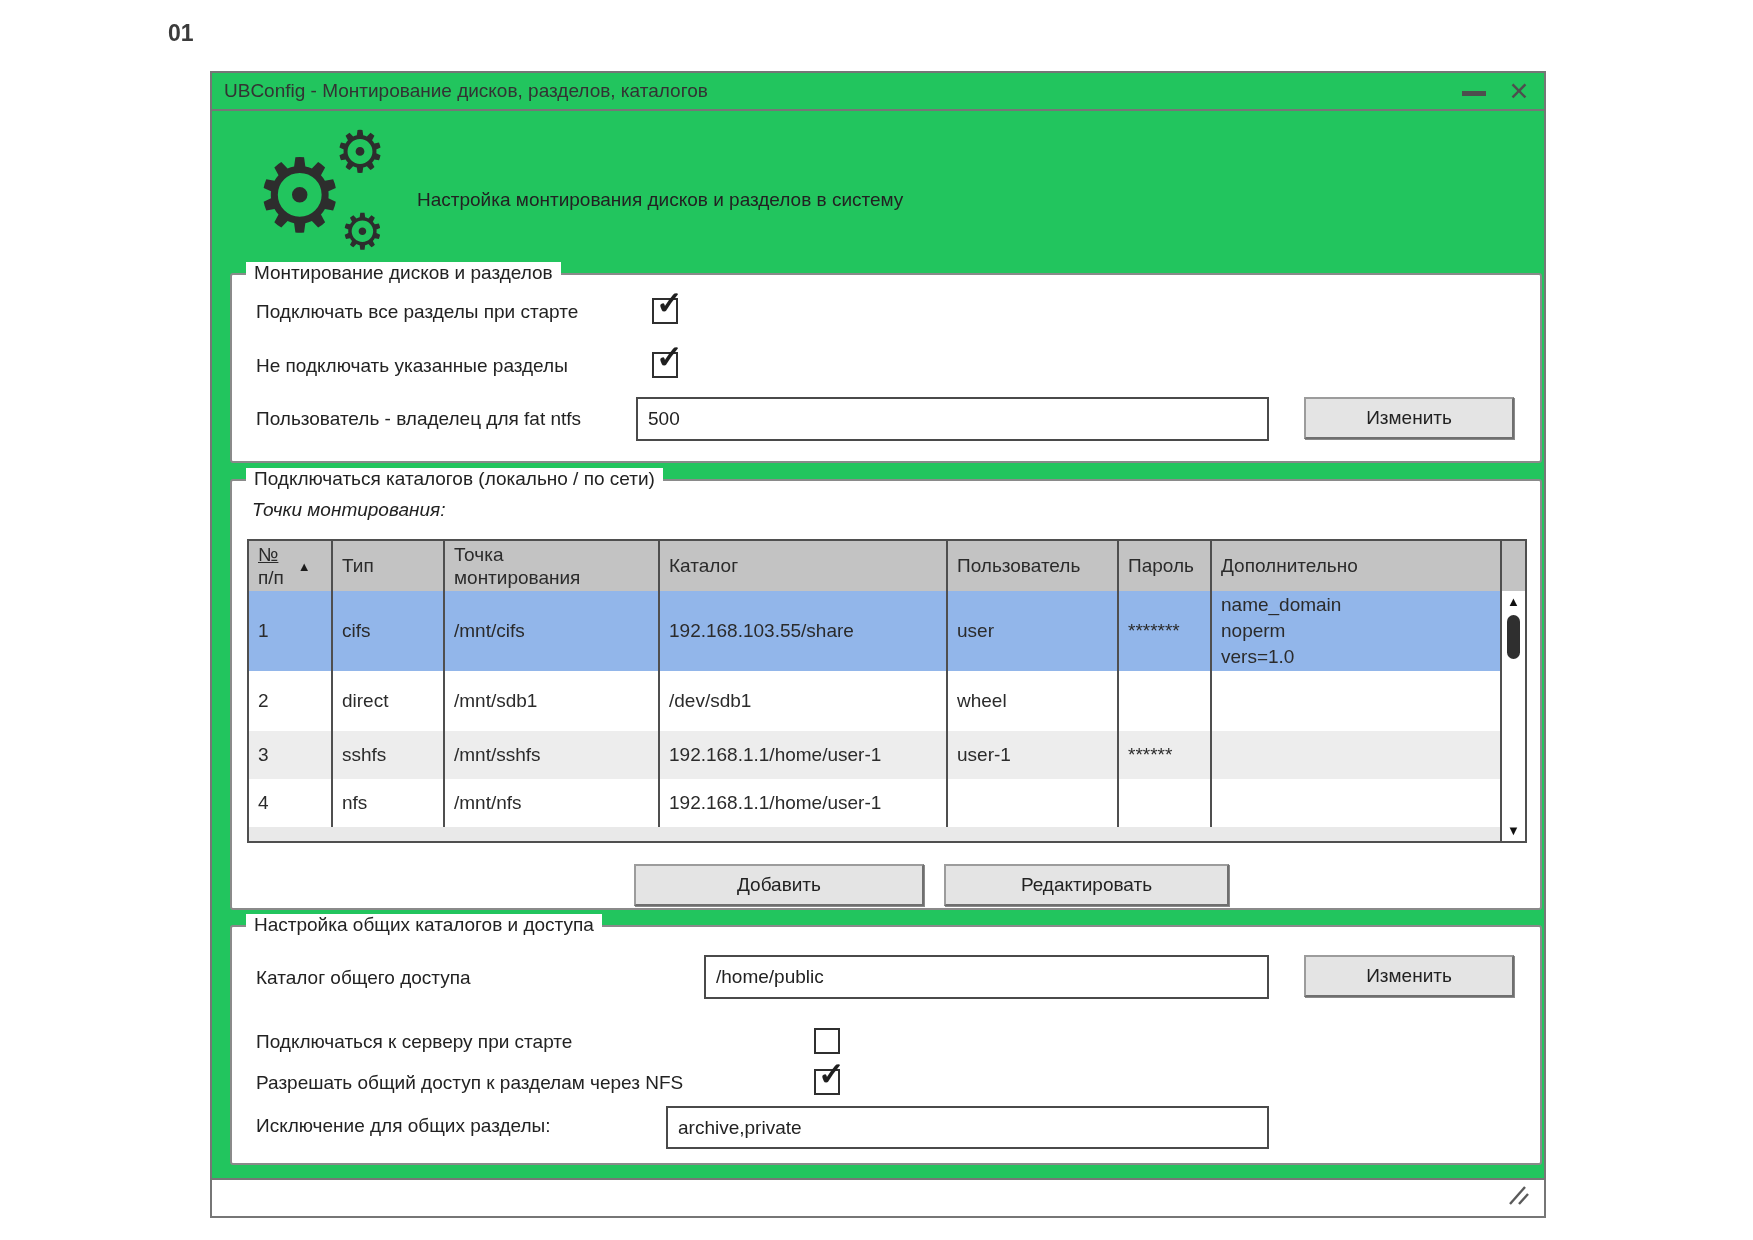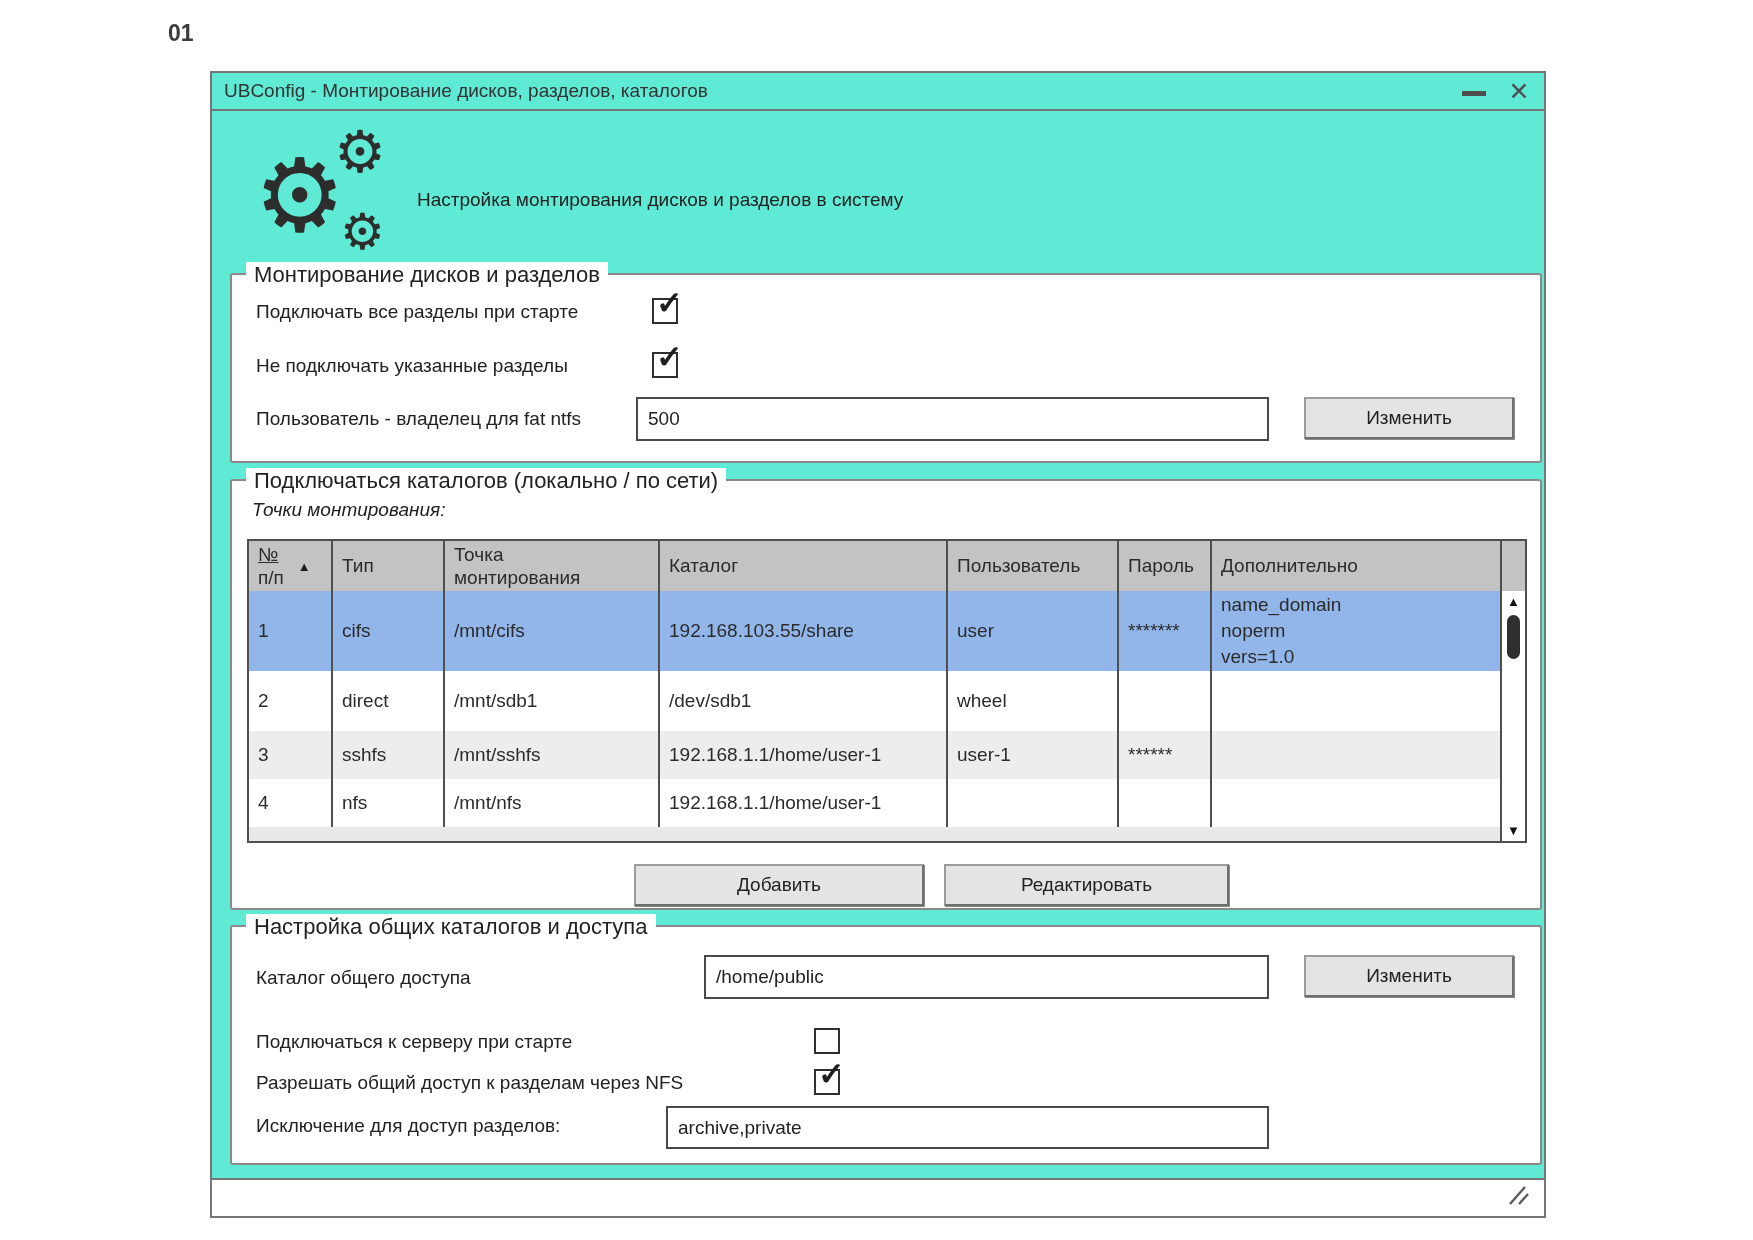--- a/index.html
+++ b/index.html
@@ -5,36 +5,36 @@
   * { box-sizing: border-box; margin: 0; padding: 0; }
   html,body { background:#fff; }
   body {
     width: 1753px; height: 1240px; position: relative;
     font-family: "Liberation Sans", sans-serif; color: #2b2b2b;
   }
   .corner-label { position:absolute; left:168px; top:20px; font-size:23px; font-weight:bold; color:#3b3b3b; }
 
   .win {
     position:absolute; left:210px; top:71px; width:1336px; height:1147px;
-    border:2px solid #767676; background:#5eead4;
+    border:2px solid #767676; background:#22c55e;
   }
   .titlebar { position:absolute; left:0; right:0; top:0; height:38px; border-bottom:2px solid #767676; }
   .titlebar .title { position:absolute; left:12px; top:7px; font-size:19px; color:#333; }
   .btn-min { position:absolute; left:1248px; top:8px; width:30px; height:24px; cursor:default; }
   .btn-min .bar { position:absolute; left:2px; top:10px; width:24px; height:5px; background:#4e4e4e; }
   .btn-close { position:absolute; left:1292px; top:3px; width:30px; height:30px; font-size:25px; color:#4e4e4e; text-align:center; line-height:30px; }
 
   .app-icon { position:absolute; left:42px; top:62px; width:160px; height:135px; color:#2d2d2d; }
   .app-icon .g1 { position:absolute; left:0; top:10px; font-size:102px; line-height:1; }
   .app-icon .g2 { position:absolute; left:80px; top:-12px; font-size:58px; line-height:1; }
   .app-icon .g3 { position:absolute; left:86px; top:72px; font-size:50px; line-height:1; }
   .subtitle { position:absolute; left:205px; top:116px; font-size:19px; color:#222; }
 
   .groupbox { position:absolute; border:2px solid #8a8a8a; border-radius:3px; background:#fff; }
-  .legend { position:absolute; top:-13px; left:14px; background:#fff; padding:0 8px; font-size:22px; color:#222; white-space:nowrap; }
+  .legend { position:absolute; top:-13px; left:14px; background:#fff; padding:0 8px; font-size:19px; color:#222; white-space:nowrap; }
 
   .lbl { position:absolute; font-size:19px; color:#222; white-space:nowrap; }
 
   .cb { position:absolute; width:26px; height:26px; border:2px solid #2f2f2f; background:#fff; }
   .cb .mark { position:absolute; top:-13px; left:2px; font-size:32px; font-weight:bold; color:#1f1f1f; line-height:1; }
 
   .tinput {
     position:absolute; border:2px solid #4a4a4a; background:#fff;
     font-family:"Liberation Sans",sans-serif; font-size:19px; color:#222; padding:0 10px;
   }
@@ -216,21 +216,21 @@
     <span class="lbl" style="left:24px; top:104px;">Подключаться к серверу при старте</span>
     <span class="cb" style="left:582px; top:101px;">
       <span class="mark"></span>
     </span>
 
     <span class="lbl" style="left:24px; top:145px;">Разрешать общий доступ к разделам через NFS</span>
     <span class="cb" style="left:582px; top:142px;">
       <span class="mark">✓</span>
     </span>
 
-    <span class="lbl" style="left:24px; top:188px;">Исключение для доступ разделов:</span>
+    <span class="lbl" style="left:24px; top:188px;">Исключение для общих разделы:</span>
     <input class="tinput" style="left: 434px; top: 179px; width: 603px; height: 43px;" value="archive,private">
   </div>
 
   <div class="statusbar">
     <span class="grip">
       <svg width="28" height="24" viewBox="0 0 28 24">
         <line x1="6" y1="21" x2="21" y2="4"></line>
         <line x1="15" y1="21" x2="24" y2="11"></line>
       </svg>
     </span>

